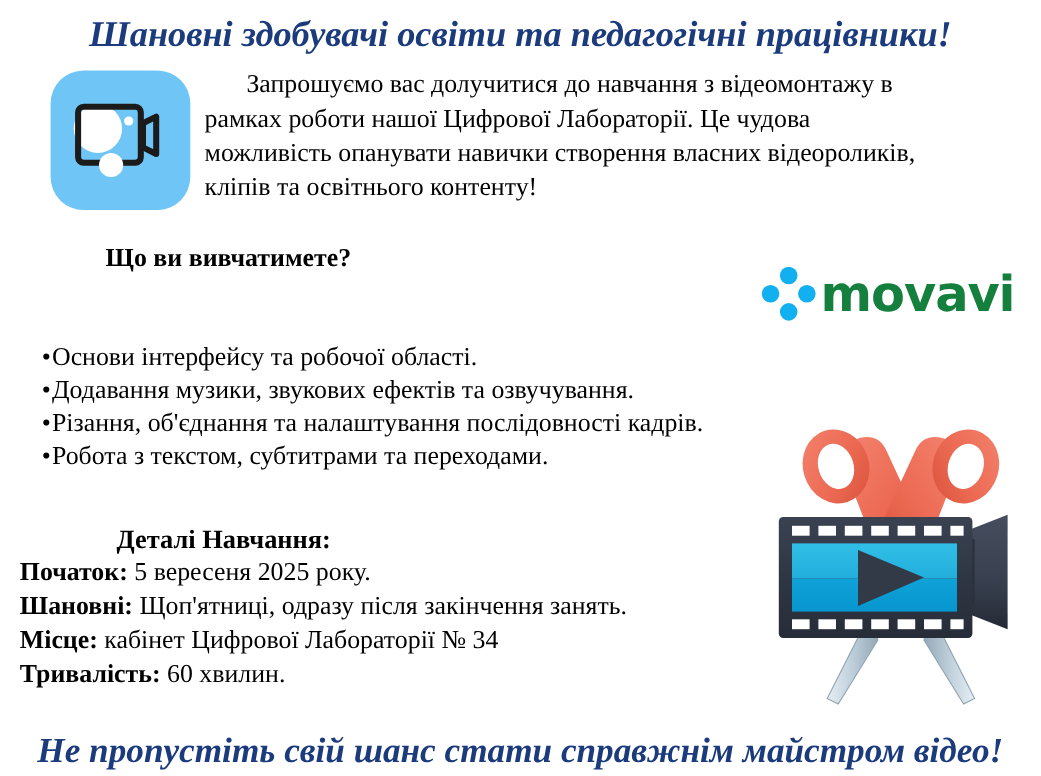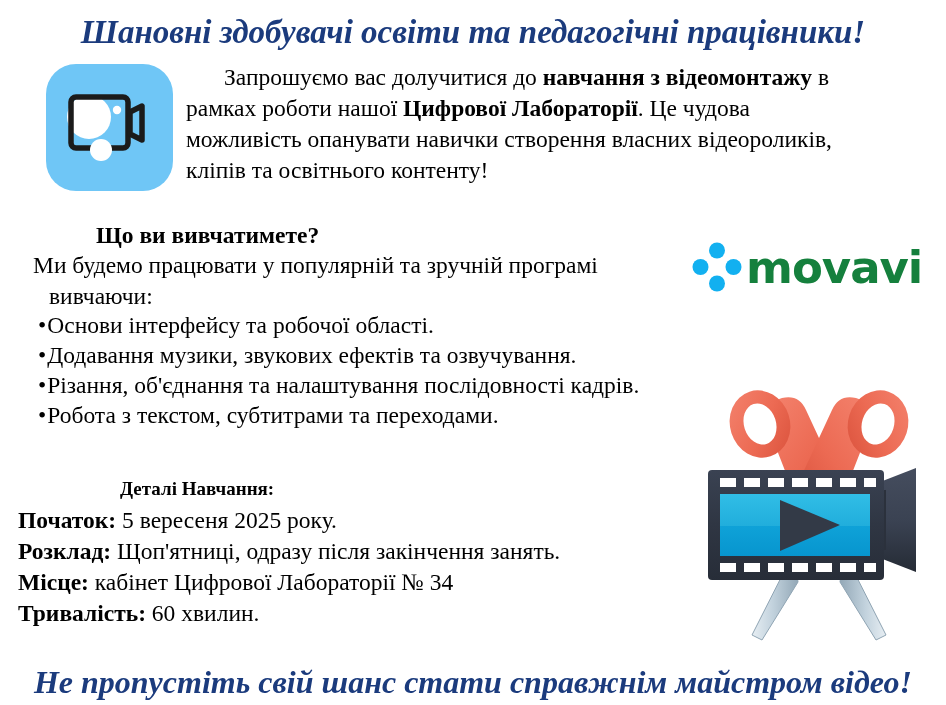--- a/index.html
+++ b/index.html
@@ -51,21 +51,21 @@
   .intro {
     position: absolute;
     left: 186px;
     top: 62px;
     width: 672px;
     font-size: 23.5px;
     line-height: 31px;
     text-align: left;
     text-indent: 38px;
   }
-  .intro b { font-weight: bold; }
+  .intro b { font-weight: normal; }
 
   
   .sec-heading {
     position: absolute;
     left: 96px;
     top: 220px;
     font-size: 23.5px;
     font-weight: bold;
     line-height: 30px;
   }
@@ -115,23 +115,23 @@
     margin-left: 20px;
   }
   .bullets .b-item {
     white-space: nowrap;
   }
   .bullets .dot { margin-right: 1px; }
 
   
   .details-heading {
     position: absolute;
-    left: 120px;
+    left: 106px;
     top: 478px;
-    font-size: 19px;
+    font-size: 24px;
     font-weight: bold;
   }
   .details {
     position: absolute;
     left: 18px;
     top: 505px;
     width: 640px;
     font-size: 23.5px;
     line-height: 31px;
   }
@@ -178,24 +178,20 @@
       <circle cx="57" cy="88" r="11" fill="#ffffff"></circle>
     </svg>
   </div>
 
   <div class="intro">
     <span>Запрошуємо вас долучитися до </span><b>навчання з відеомонтажу</b><span> в рамках роботи нашої </span><b>Цифрової Лабораторії</b><span>. Це чудова можливість опанувати навички створення власних відеороликів, кліпів та освітнього контенту!</span>
   </div>
 
   <div class="sec-heading">Що ви вивчатимете?</div>
 
-  <div class="lead">
-    <span>Ми будемо працювати у популярній та зручній програмі</span>
-    <span class="second">вивчаючи:</span>
-  </div>
 
   <div class="movavi">
     <span class="dots">
       <svg viewBox="0 0 50 50" width="50" height="50" xmlns="http://www.w3.org/2000/svg">
         <circle cx="25" cy="8.5" r="8" fill="#12B0F0"></circle>
         <circle cx="8.5" cy="25" r="8" fill="#12B0F0"></circle>
         <circle cx="41.5" cy="25" r="8" fill="#12B0F0"></circle>
         <circle cx="25" cy="41.5" r="8" fill="#12B0F0"></circle>
       </svg>
     </span>
@@ -205,21 +201,21 @@
   <div class="bullets">
     <div class="b-item"><span class="dot">•</span><span>Основи інтерфейсу та робочої області.</span></div>
     <div class="b-item"><span class="dot">•</span><span>Додавання музики, звукових ефектів та озвучування.</span></div>
     <div class="b-item"><span class="dot">•</span><span>Різання, об'єднання та налаштування послідовності кадрів.</span></div>
     <div class="b-item"><span class="dot">•</span><span>Робота з текстом, субтитрами та переходами.</span></div>
   </div>
 
   <div class="details-heading">Деталі Навчання:</div>
   <div class="details">
     <div class="row"><span class="k">Початок:</span><span> 5 вересеня 2025 року.</span></div>
-    <div class="row"><span class="k">Розклад:</span><span> Щоп'ятниці, одразу після закінчення занять.</span></div>
+    <div class="row"><span class="k">Шановні:</span><span> Щоп'ятниці, одразу після закінчення занять.</span></div>
     <div class="row"><span class="k">Місце:</span><span>  кабінет  Цифрової Лабораторії № 34</span></div>
     <div class="row"><span class="k">Тривалість:</span><span>  60 хвилин.</span></div>
   </div>
 
   <div class="film-art">
     <svg viewBox="0 0 250 285" width="250" height="285" xmlns="http://www.w3.org/2000/svg">
       <defs>
         <linearGradient id="gRedL" x1="0" y1="0" x2="1" y2="1">
           <stop offset="0%" stop-color="#F4836E"></stop>
           <stop offset="55%" stop-color="#EC6A53"></stop>

